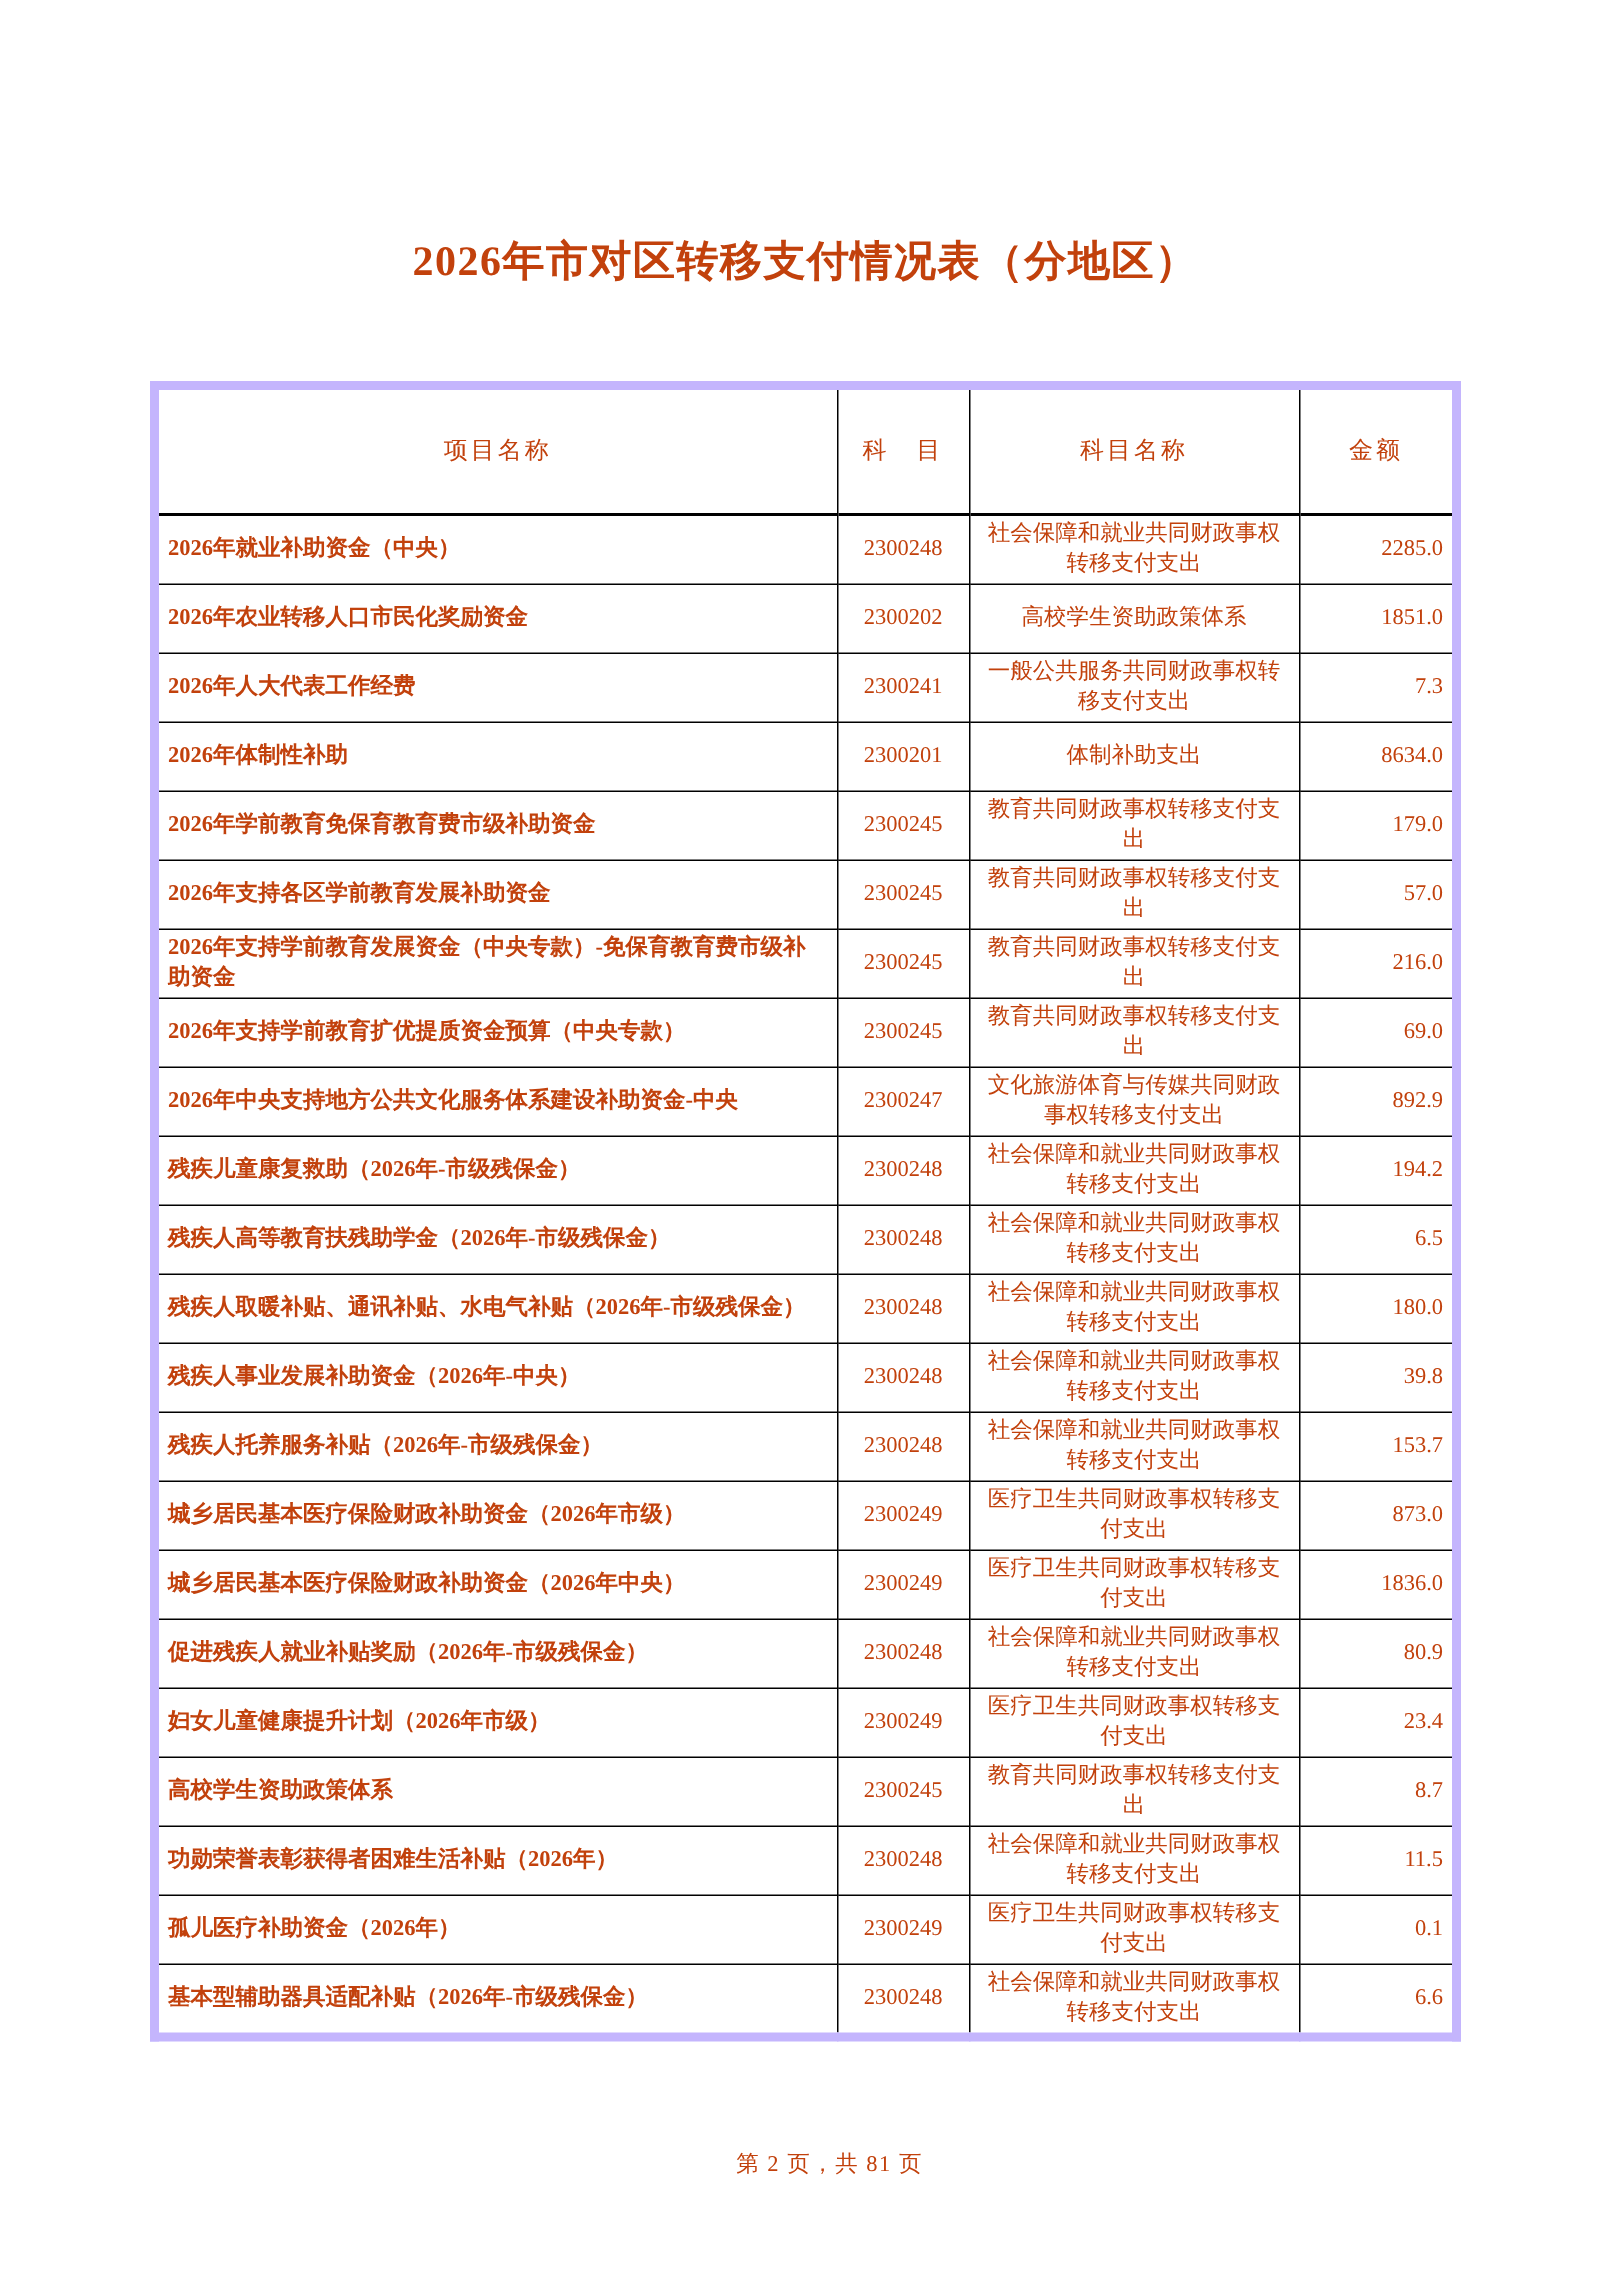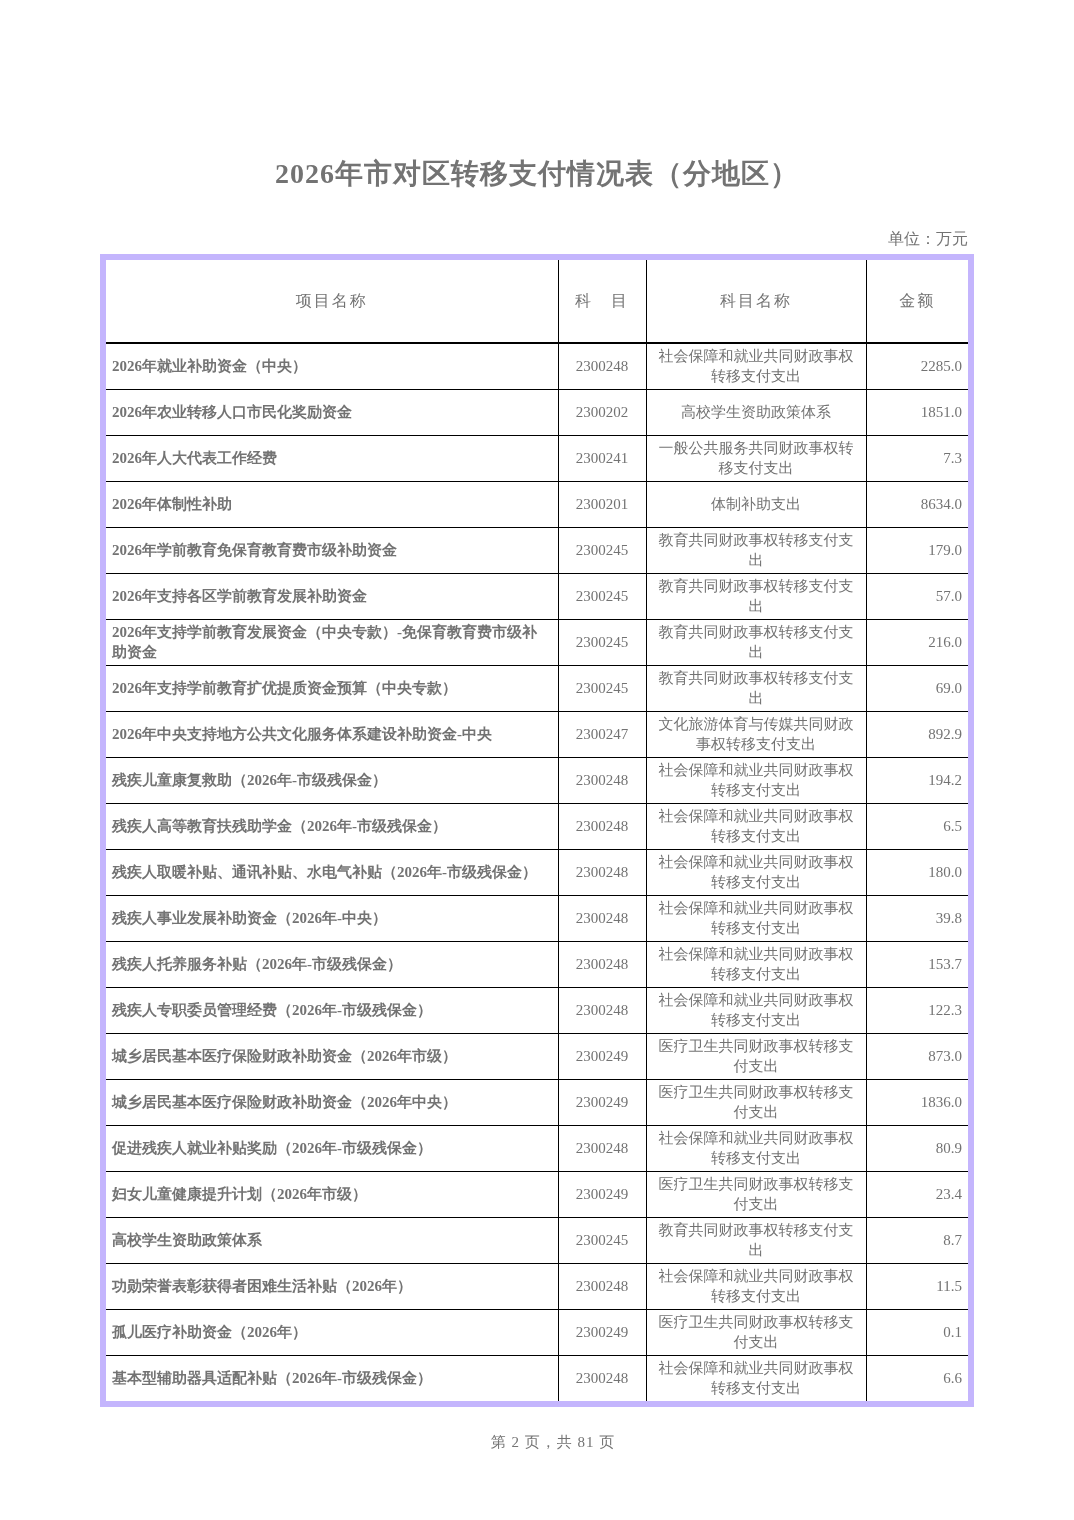--- a/index.html
+++ b/index.html
@@ -6,21 +6,21 @@
     margin: 0;
     padding: 0;
     background: #ffffff;
   }
   .page {
     position: relative;
     width: 1074px;
     height: 1520px;
     background: #ffffff;
     font-family: "Liberation Serif", "DejaVu Serif", serif;
-    color: #737373;
+    color: #c2410c;
     overflow: hidden;
   }
   .doc-title {
     position: absolute;
     top: 155px;
     left: 0;
     width: 100%;
     text-align: center;
     font-size: 28px;
     font-weight: bold;
@@ -96,21 +96,20 @@
     letter-spacing: 1px;
   }
 </style>
 </head>
 <body>
 
 <div class="page">
 
   <div class="doc-title">2026年市对区转移支付情况表（分地区）</div>
 
-  <div class="unit-label">单位：万元</div>
 
   <table class="payment-table">
     <colgroup>
       <col class="c-project">
       <col class="c-code">
       <col class="c-subject">
       <col class="c-amount">
     </colgroup>
     <thead>
       <tr>
@@ -199,26 +198,20 @@
           <td class="td-subject">社会保障和就业共同财政事权转移支付支出</td>
           <td class="td-amount">39.8</td>
         </tr>
         <tr>
           <td class="td-project">残疾人托养服务补贴（2026年-市级残保金）</td>
           <td class="td-code">2300248</td>
           <td class="td-subject">社会保障和就业共同财政事权转移支付支出</td>
           <td class="td-amount">153.7</td>
         </tr>
         <tr>
-          <td class="td-project">残疾人专职委员管理经费（2026年-市级残保金）</td>
-          <td class="td-code">2300248</td>
-          <td class="td-subject">社会保障和就业共同财政事权转移支付支出</td>
-          <td class="td-amount">122.3</td>
-        </tr>
-        <tr>
           <td class="td-project">城乡居民基本医疗保险财政补助资金（2026年市级）</td>
           <td class="td-code">2300249</td>
           <td class="td-subject">医疗卫生共同财政事权转移支付支出</td>
           <td class="td-amount">873.0</td>
         </tr>
         <tr>
           <td class="td-project">城乡居民基本医疗保险财政补助资金（2026年中央）</td>
           <td class="td-code">2300249</td>
           <td class="td-subject">医疗卫生共同财政事权转移支付支出</td>
           <td class="td-amount">1836.0</td>

